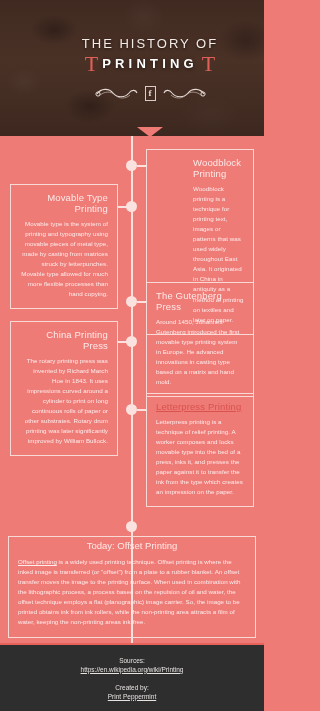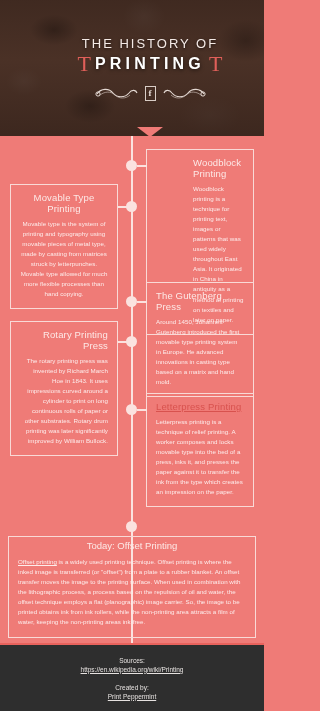--- a/index.html
+++ b/index.html
@@ -66,21 +66,21 @@
     text-transform: uppercase;
     margin-bottom: 2px;
     text-shadow: 0 1px 3px rgba(0,0,0,.6);
   }
   .title-row {
     display: flex; align-items: center; justify-content: center;
     gap: 4px;
   }
   .title-main {
     color: #ffffff;
-    font-size: 16px;
+    font-size: 13px;
     font-weight: 700;
     letter-spacing: 4.2px;
     text-transform: uppercase;
     text-shadow: 0 1px 4px rgba(0,0,0,.65);
   }
   .tbracket {
     color: #e8625c;
     font-size: 22px;
     line-height: 1;
     opacity: .95;
@@ -239,40 +239,40 @@
       <div class="connector" style="left:137px; top:29px; width:10px;"></div>
       <div class="card card-right" style="top:13px;padding-left:46px;">
         <h3>Woodblock Printing</h3>
         <p>Woodblock printing is a technique for printing text, images or patterns that was used widely throughout East Asia. It originated in China in antiquity as a method of printing on textiles and later on paper.</p>
       </div>
     </div>
 
     <div>
       <div class="dot" style="top:65px;"></div>
       <div class="connector" style="left:118px; top:70px; width:10px;"></div>
-      <div class="card card-left" style="top:48px;text-align:center;">
+      <div class="card card-left" style="top:48px;">
         <h3>Movable Type Printing</h3>
         <p>Movable type is the system of printing and typography using movable pieces of metal type, made by casting from matrices struck by letterpunches. Movable type allowed for much more flexible processes than hand copying.</p>
       </div>
     </div>
 
     <div>
       <div class="dot" style="top:160px;"></div>
       <div class="connector" style="left:137px; top:165px; width:10px;"></div>
       <div class="card card-right" style="top:146px;">
         <h3>The Gutenberg Press</h3>
         <p>Around 1450, Johannes Gutenberg introduced the first movable type printing system in Europe. He advanced innovations in casting type based on a matrix and hand mold.</p>
       </div>
     </div>
 
     <div>
       <div class="dot" style="top:200px;"></div>
       <div class="connector" style="left:118px; top:205px; width:10px;"></div>
       <div class="card card-left" style="top:185px;">
-        <h3>Rotary Printing Press</h3>
+        <h3>China Printing Press</h3>
         <p>The rotary printing press was invented by Richard March Hoe in 1843. It uses impressions curved around a cylinder to print on long continuous rolls of paper or other substrates. Rotary drum printing was later significantly improved by William Bullock.</p>
       </div>
     </div>
 
     <div>
       <div class="dot" style="top:268px;"></div>
       <div class="connector" style="left:137px; top:273px; width:10px;"></div>
       <div class="card card-right" style="top:257px;">
         <h3 class="linkish">Letterpress Printing</h3>
         <p>Letterpress printing is a technique of relief printing. A worker composes and locks movable type into the bed of a press, inks it, and presses the paper against it to transfer the ink from the type which creates an impression on the paper.</p>

